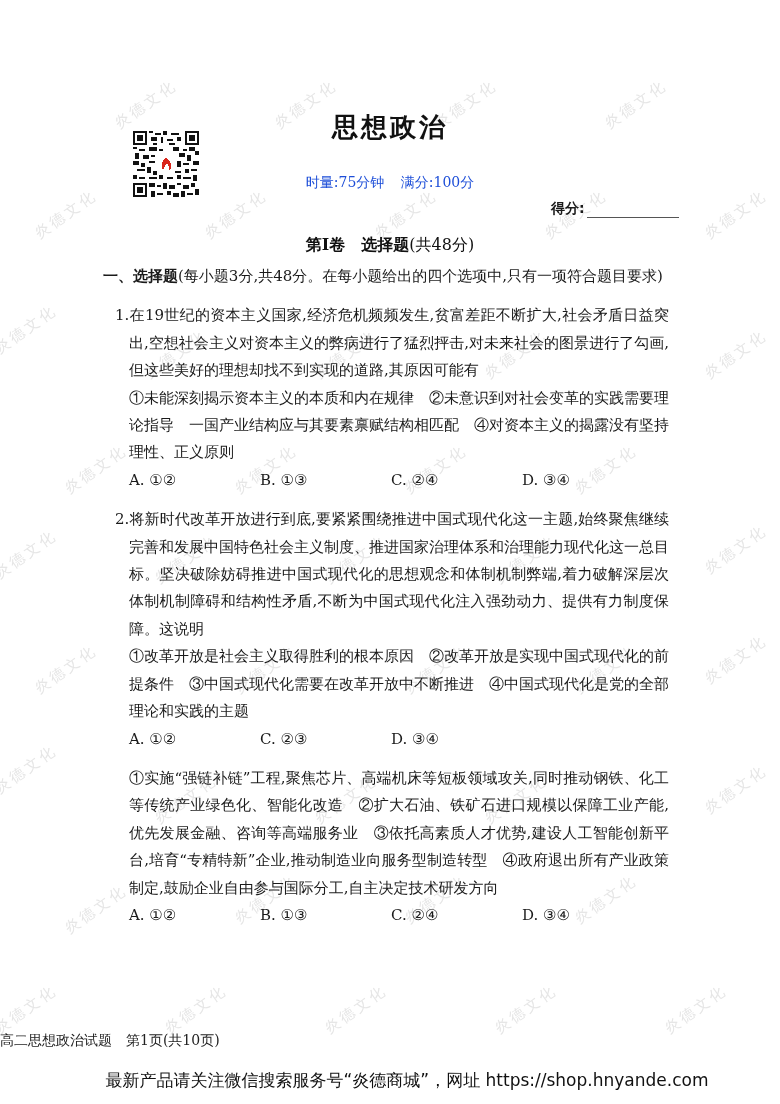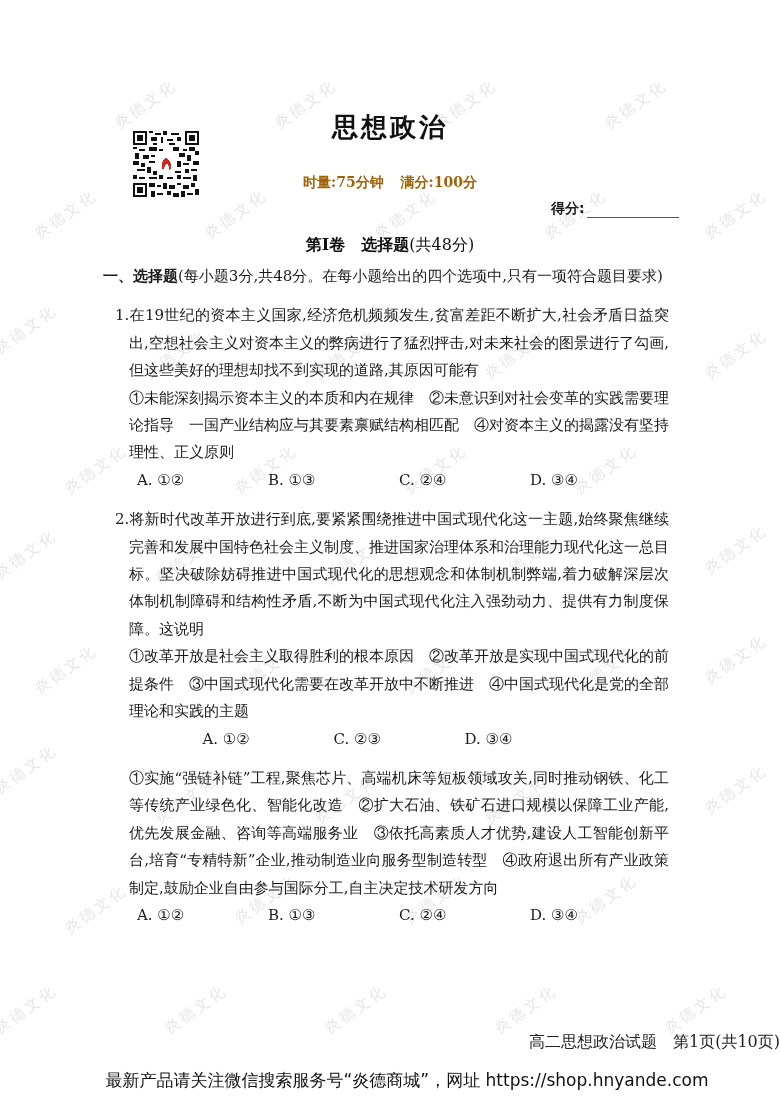--- a/index.html
+++ b/index.html
@@ -22,21 +22,21 @@
     .subject-title {
       position: absolute; top: 110px; left: 0; width: 780px; text-align: center;
       font-size: 26px; font-weight: bold; letter-spacing: 3px;
       font-family: "DejaVu Sans", sans-serif; color: #111;
     }
     .qr {
       position: absolute; left: 133px; top: 131px; width: 66px; height: 66px;
     }
     .exam-info {
       position: absolute; top: 174px; left: 0; width: 780px; text-align: center;
-      font-size: 14px; color: #a16207; font-weight: bold;
+      font-size: 14px; color: #1d4ed8;
     }
     .exam-info span { margin: 0 6px; }
     .score-box {
       position: absolute; top: 200px; left: 551px; font-size: 14px; font-weight: bold;
       font-family: "DejaVu Sans", sans-serif; display: flex; align-items: flex-end; justify-content: center;
     }
     .score-line { width: 92px; border-bottom: 1px solid #555; height: 14px; margin-left: 2px; }
     .part-title {
       position: absolute; top: 235px; left: 0; width: 780px; text-align: center;
       font-size: 16px; font-weight: bold; color: #111;
@@ -44,24 +44,24 @@
     .part-title .light { font-weight: normal; }
     .content {
       position: absolute; top: 263px; left: 103px; width: 578px; font-size: 15px; line-height: 27.4px;
     }
     .section-head { margin: 0; }
     .section-head b { font-family: "DejaVu Sans", sans-serif; }
     .q { margin: 12px; }
     .q-stem { padding-left: 14px; text-indent: -14px; text-align: justify; }
     .q-stem .num { display: inline-block; text-indent: 0; }
     .q-opts { padding-left: 14px; text-align: justify; }
-    .answers { display: flex; padding-left: 14px; justify-content: center; }
+    .answers { display: flex; padding-left: 14px; }
     .answers span { width: 131px; }
     .footer-page {
-      position: absolute; top: 1032px; left: 0; width: 780px; text-align: right; font-size: 16px; color: #222;
+      position: absolute; top: 1032px; left: 0; width: 780px; text-align: left; font-size: 14px; color: #222;
     }
     .footer-ad {
       position: absolute; top: 1069px; left: 0; width: 780px; text-align: center; font-size: 17px;
       font-family: "DejaVu Sans", sans-serif; color: #111; padding-left: 17px;
     }
   </style>
 </head>
 <body>
 
 <div class="watermark-layer">

